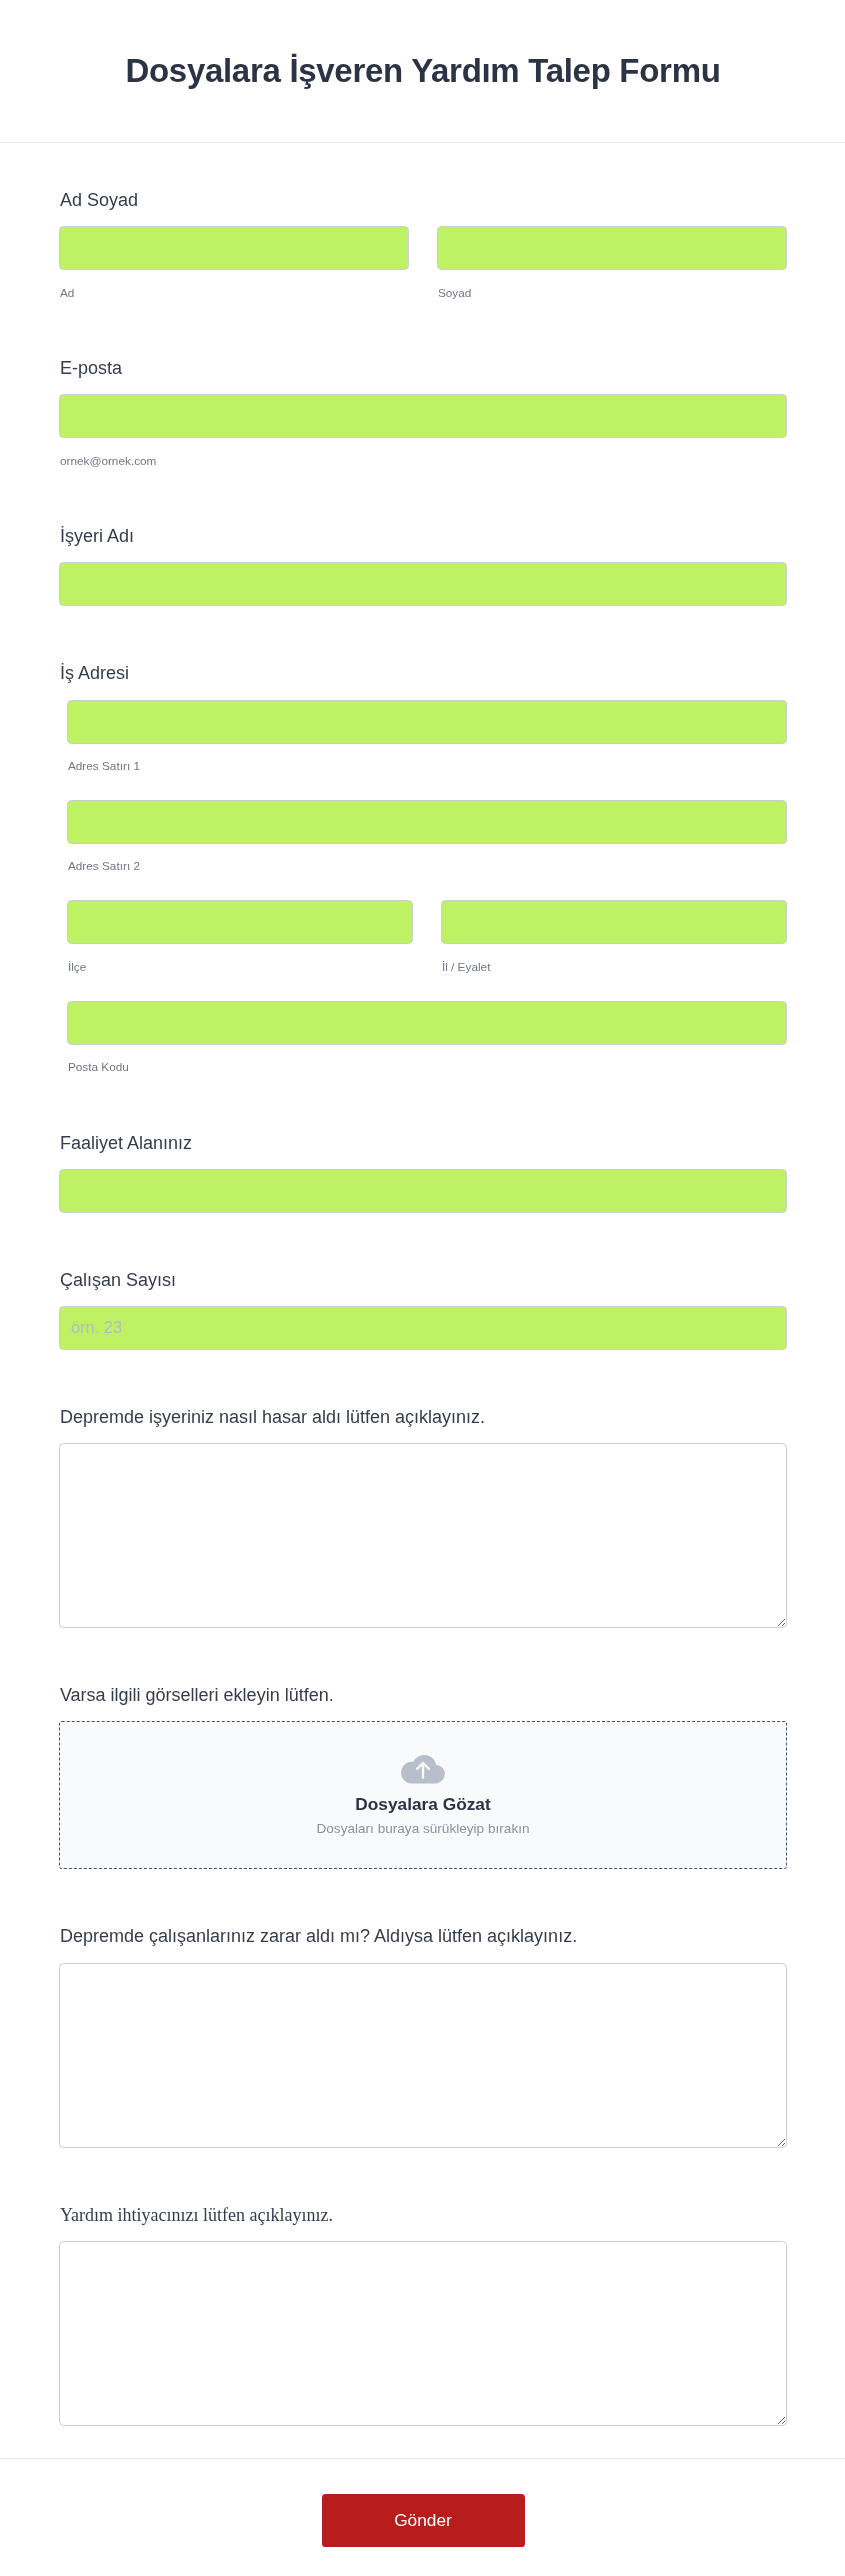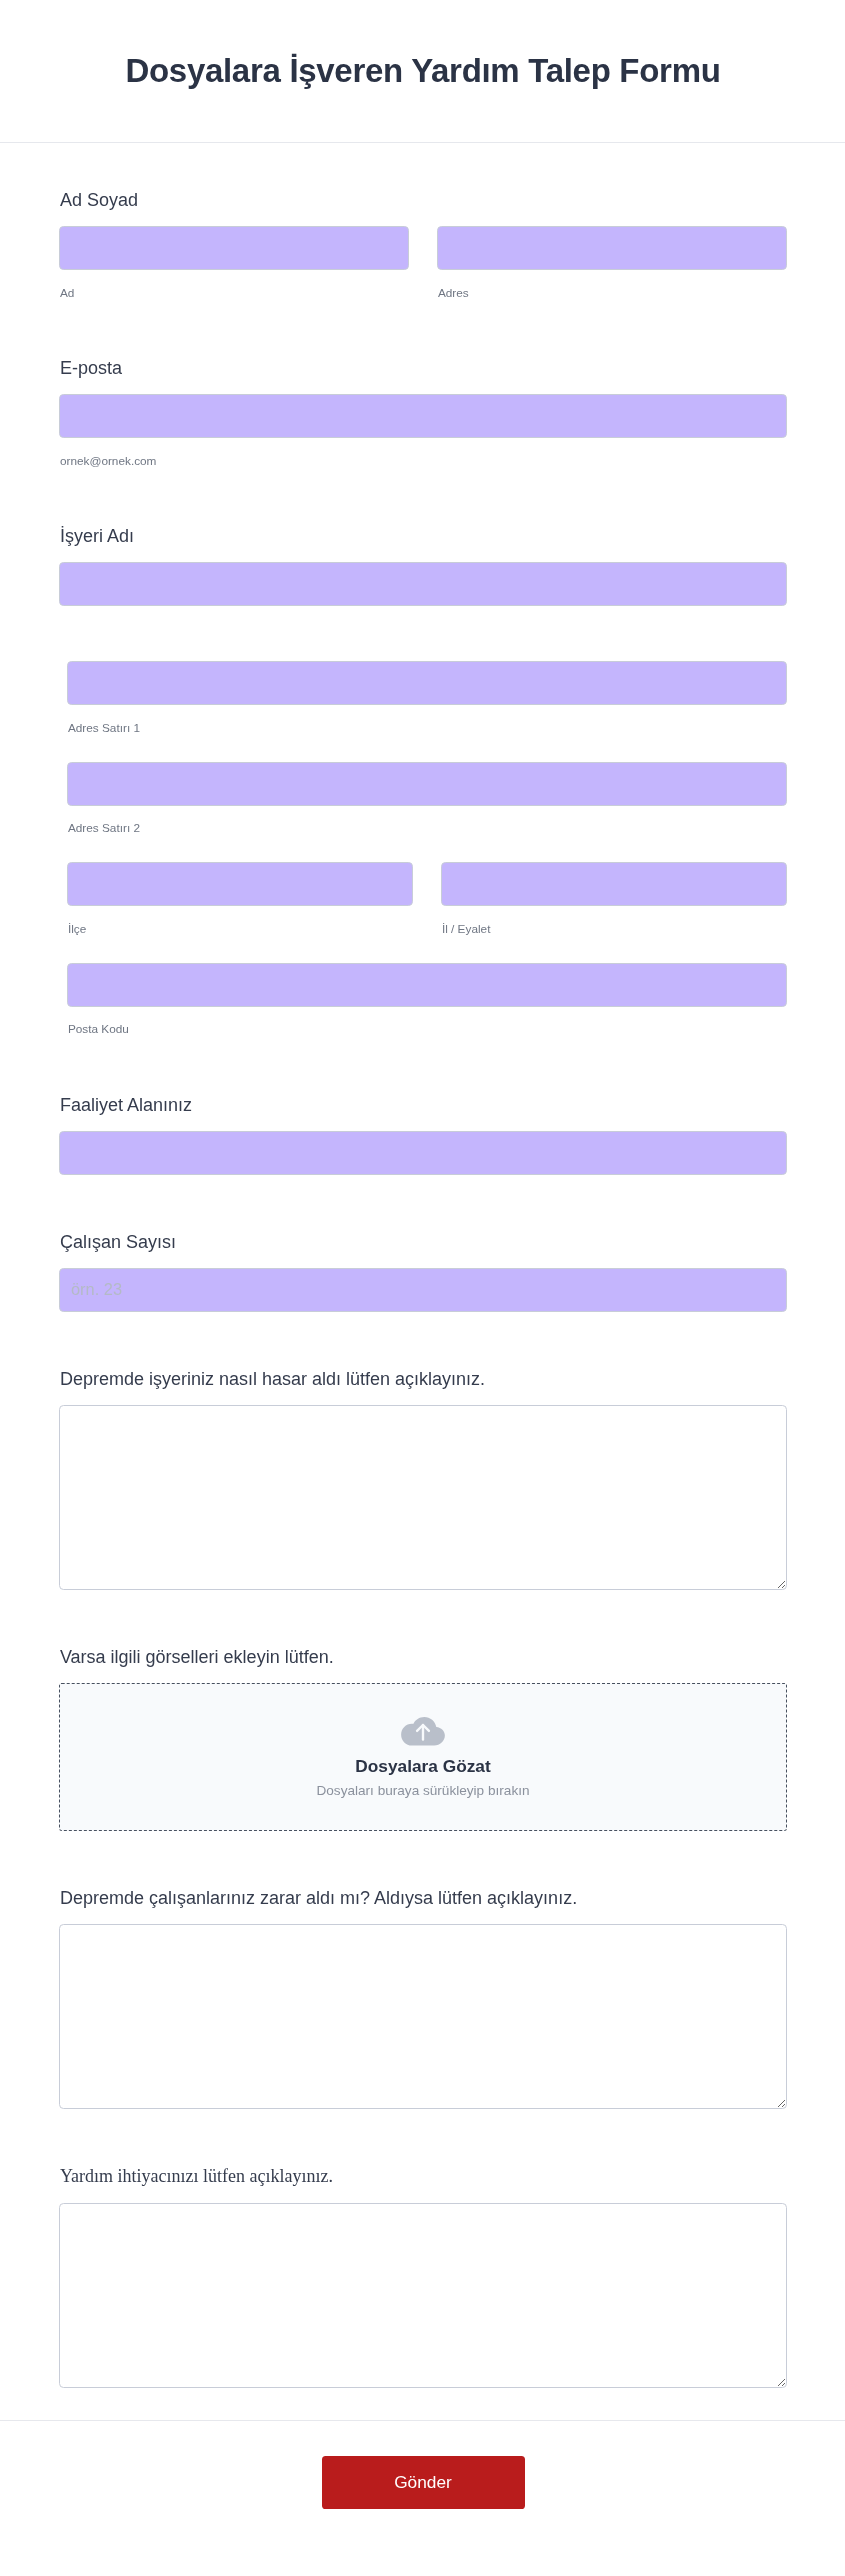--- a/index.html
+++ b/index.html
@@ -41,21 +41,21 @@
   }
   .cols { display: flex; gap: 28px; justify-content: space-between; }
   .col { flex: 1 1 0; min-width: 0; }
   .half { width: 349px; max-width: 100%; }
   input.text-input {
     display: block;
     width: 100%;
     height: 44px;
     border: 0.9px solid #c8cdd8;
     border-radius: 4.5px;
-    background: #c4b5fd;
+    background: #bef264;
     padding: 0 11px;
     font-family: inherit;
     font-size: 14.5px;
     color: #353c4d;
     outline: none;
   }
   input.text-input::placeholder { color: #b4bac6; font-size: 16.4px; }
   .sublabel {
     font-size: 11.8px;
     line-height: 16.4px;
@@ -135,37 +135,38 @@
 
   <section class="question">
     <label class="q-label">Ad Soyad</label>
     <div class="cols">
       <div class="col">
         <input type="text" class="text-input" style="">
         <div class="sublabel">Ad</div>
       </div>
       <div class="col">
         <input type="text" class="text-input" style="">
-        <div class="sublabel">Adres</div>
+        <div class="sublabel">Soyad</div>
       </div>
     </div>
   </section>
 
   <section class="question">
     <label class="q-label">E-posta</label>
     <input type="text" class="text-input half" style="">
     <div class="sublabel">ornek@ornek.com</div>
   </section>
 
   <section class="question">
     <label class="q-label">İşyeri Adı</label>
     <input type="text" class="text-input half" style="">
   </section>
 
   <section class="question">
+    <label class="q-label">İş Adresi</label>
 
     <div class="addr-item">
       <input type="text" class="text-input" style="">
       <div class="sublabel">Adres Satırı 1</div>
     </div>
 
     <div class="addr-item">
       <input type="text" class="text-input" style="">
       <div class="sublabel">Adres Satırı 2</div>
     </div>

